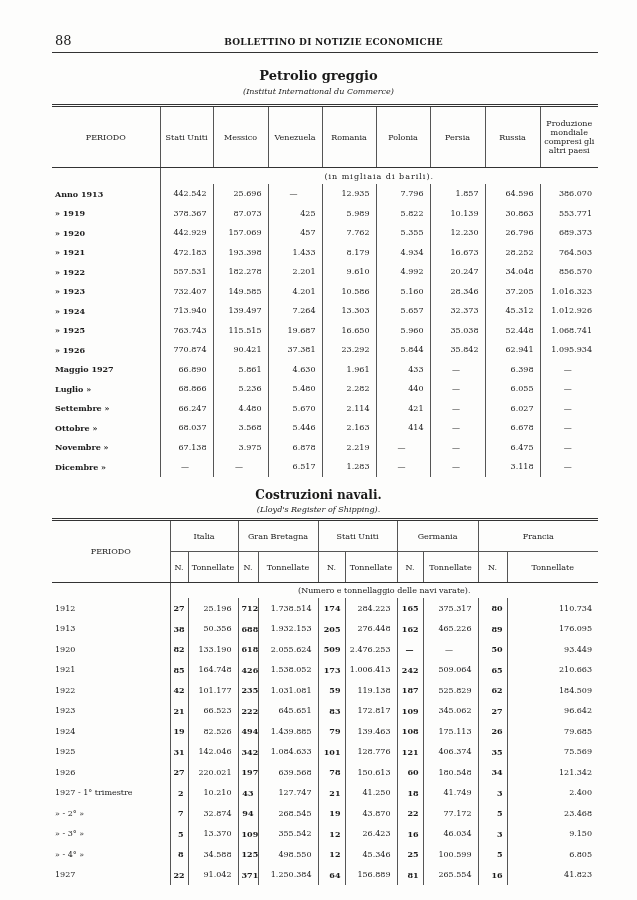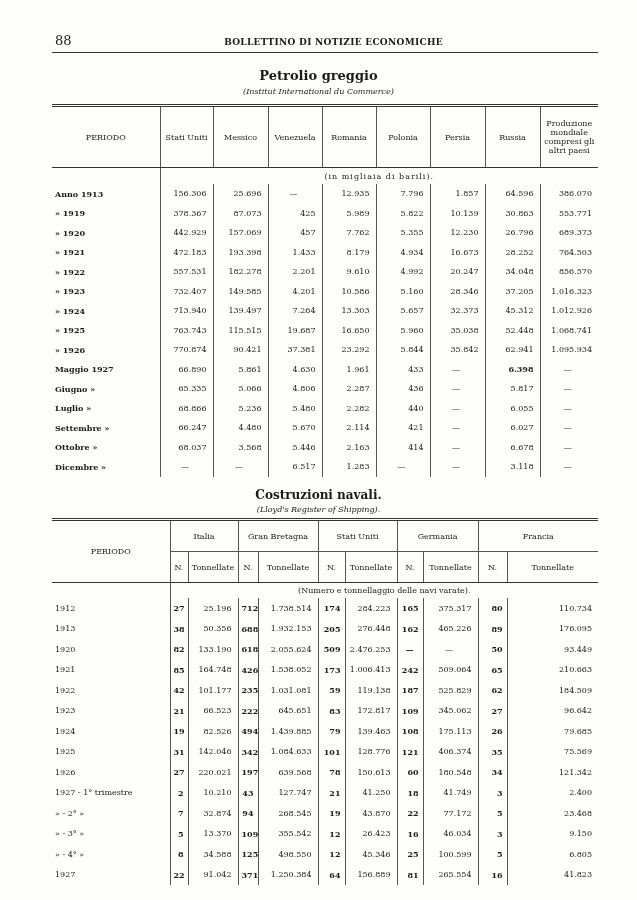--- a/index.html
+++ b/index.html
@@ -77,21 +77,21 @@
         <th style="white-space: normal;">Produzione mondiale compresi gli altri paesi</th>
       </tr>
   </thead>
   <tbody id="t1-body">
     <tr class="unit">
         <td></td>
         <td colspan="8" class="unit-text">(in migliaia di barili).</td>
       </tr>
   <tr>
         <td class="period">Anno 1913</td>
-        <td class="num" style="padding-right: 6px;">156.306</td>
+        <td class="num" style="padding-right: 6px;">442.542</td>
         <td class="num" style="padding-right: 6px;">25.696</td>
         <td class="num" style="padding-right: 6px; text-align: center;">—</td>
         <td class="num" style="padding-right: 6px;">12.935</td>
         <td class="num" style="padding-right: 6px;">7.796</td>
         <td class="num" style="padding-right: 6px;">1.857</td>
         <td class="num" style="padding-right: 6px;">64.596</td>
         <td class="num" style="padding-right: 6px;">386.070</td>
       </tr>
       <tr>
         <td class="period">» 1919</td>
@@ -182,32 +182,21 @@
         <td class="num" style="padding-right: 6px;">1.095.934</td>
       </tr>
       <tr>
         <td class="period">Maggio 1927</td>
         <td class="num" style="padding-right: 6px;">66.890</td>
         <td class="num" style="padding-right: 6px;">5.861</td>
         <td class="num" style="padding-right: 6px;">4.630</td>
         <td class="num" style="padding-right: 6px;">1.961</td>
         <td class="num" style="padding-right: 6px;">433</td>
         <td class="num" style="padding-right: 6px; text-align: center;">—</td>
-        <td class="num" style="padding-right: 6px; font-weight: bold;">6.398</td>
-        <td class="num" style="padding-right: 6px; text-align: center;">—</td>
-      </tr>
-      <tr>
-        <td class="period">Giugno »</td>
-        <td class="num" style="padding-right: 6px;">65.335</td>
-        <td class="num" style="padding-right: 6px;">5.066</td>
-        <td class="num" style="padding-right: 6px;">4.806</td>
-        <td class="num" style="padding-right: 6px;">2.287</td>
-        <td class="num" style="padding-right: 6px;">436</td>
-        <td class="num" style="padding-right: 6px; text-align: center;">—</td>
-        <td class="num" style="padding-right: 6px;">5.817</td>
+        <td class="num" style="padding-right: 6px;">6.398</td>
         <td class="num" style="padding-right: 6px; text-align: center;">—</td>
       </tr>
       <tr>
         <td class="period">Luglio »</td>
         <td class="num" style="padding-right: 6px;">68.866</td>
         <td class="num" style="padding-right: 6px;">5.236</td>
         <td class="num" style="padding-right: 6px;">5.480</td>
         <td class="num" style="padding-right: 6px;">2.282</td>
         <td class="num" style="padding-right: 6px;">440</td>
         <td class="num" style="padding-right: 6px; text-align: center;">—</td>
@@ -227,20 +216,31 @@
       </tr>
       <tr>
         <td class="period">Ottobre »</td>
         <td class="num" style="padding-right: 6px;">68.037</td>
         <td class="num" style="padding-right: 6px;">3.568</td>
         <td class="num" style="padding-right: 6px;">5.446</td>
         <td class="num" style="padding-right: 6px;">2.163</td>
         <td class="num" style="padding-right: 6px;">414</td>
         <td class="num" style="padding-right: 6px; text-align: center;">—</td>
         <td class="num" style="padding-right: 6px;">6.678</td>
+        <td class="num" style="padding-right: 6px; text-align: center;">—</td>
+      </tr>
+      <tr>
+        <td class="period">Novembre »</td>
+        <td class="num" style="padding-right: 6px;">67.138</td>
+        <td class="num" style="padding-right: 6px;">3.975</td>
+        <td class="num" style="padding-right: 6px;">6.878</td>
+        <td class="num" style="padding-right: 6px;">2.219</td>
+        <td class="num" style="padding-right: 6px; text-align: center;">—</td>
+        <td class="num" style="padding-right: 6px; text-align: center;">—</td>
+        <td class="num" style="padding-right: 6px;">6.475</td>
         <td class="num" style="padding-right: 6px; text-align: center;">—</td>
       </tr>
       <tr>
         <td class="period">Dicembre »</td>
         <td class="num" style="padding-right: 6px; text-align: center;">—</td>
         <td class="num" style="padding-right: 6px; text-align: center;">—</td>
         <td class="num" style="padding-right: 6px;">6.517</td>
         <td class="num" style="padding-right: 6px;">1.283</td>
         <td class="num" style="padding-right: 6px; text-align: center;">—</td>
         <td class="num" style="padding-right: 6px; text-align: center;">—</td>

